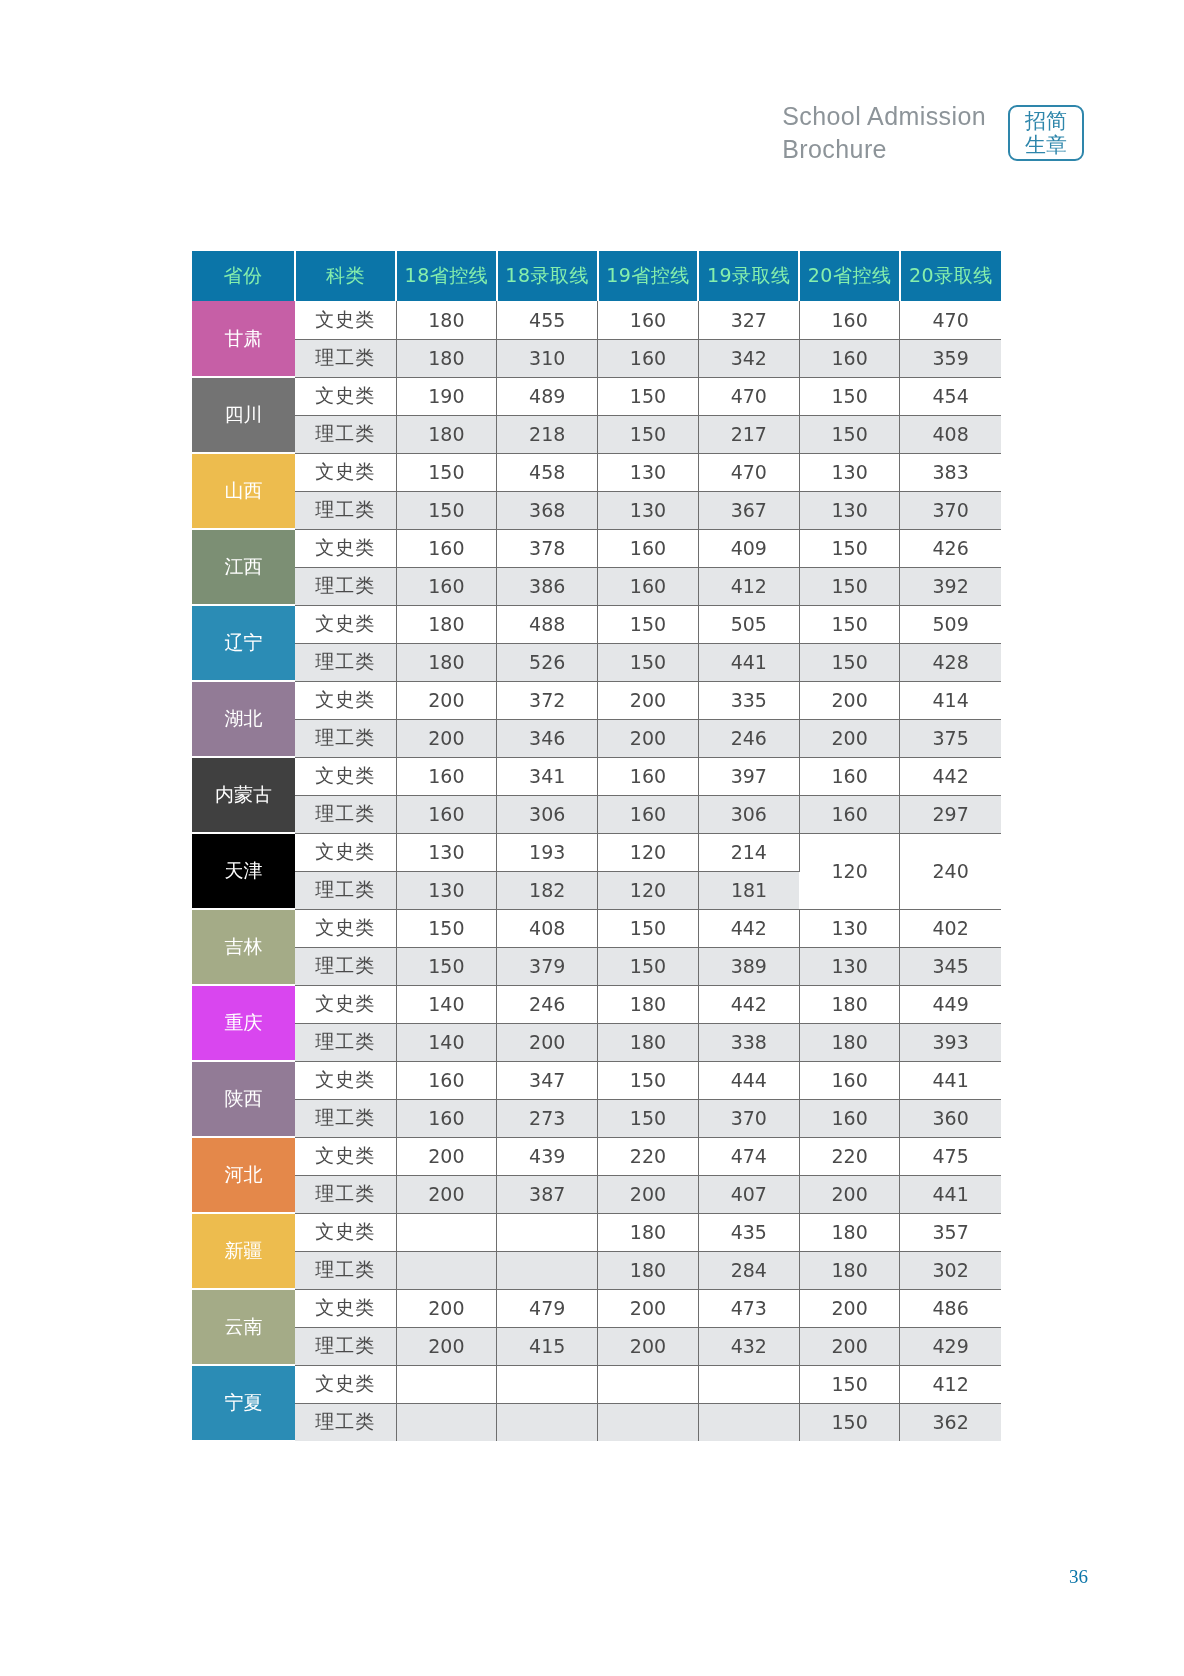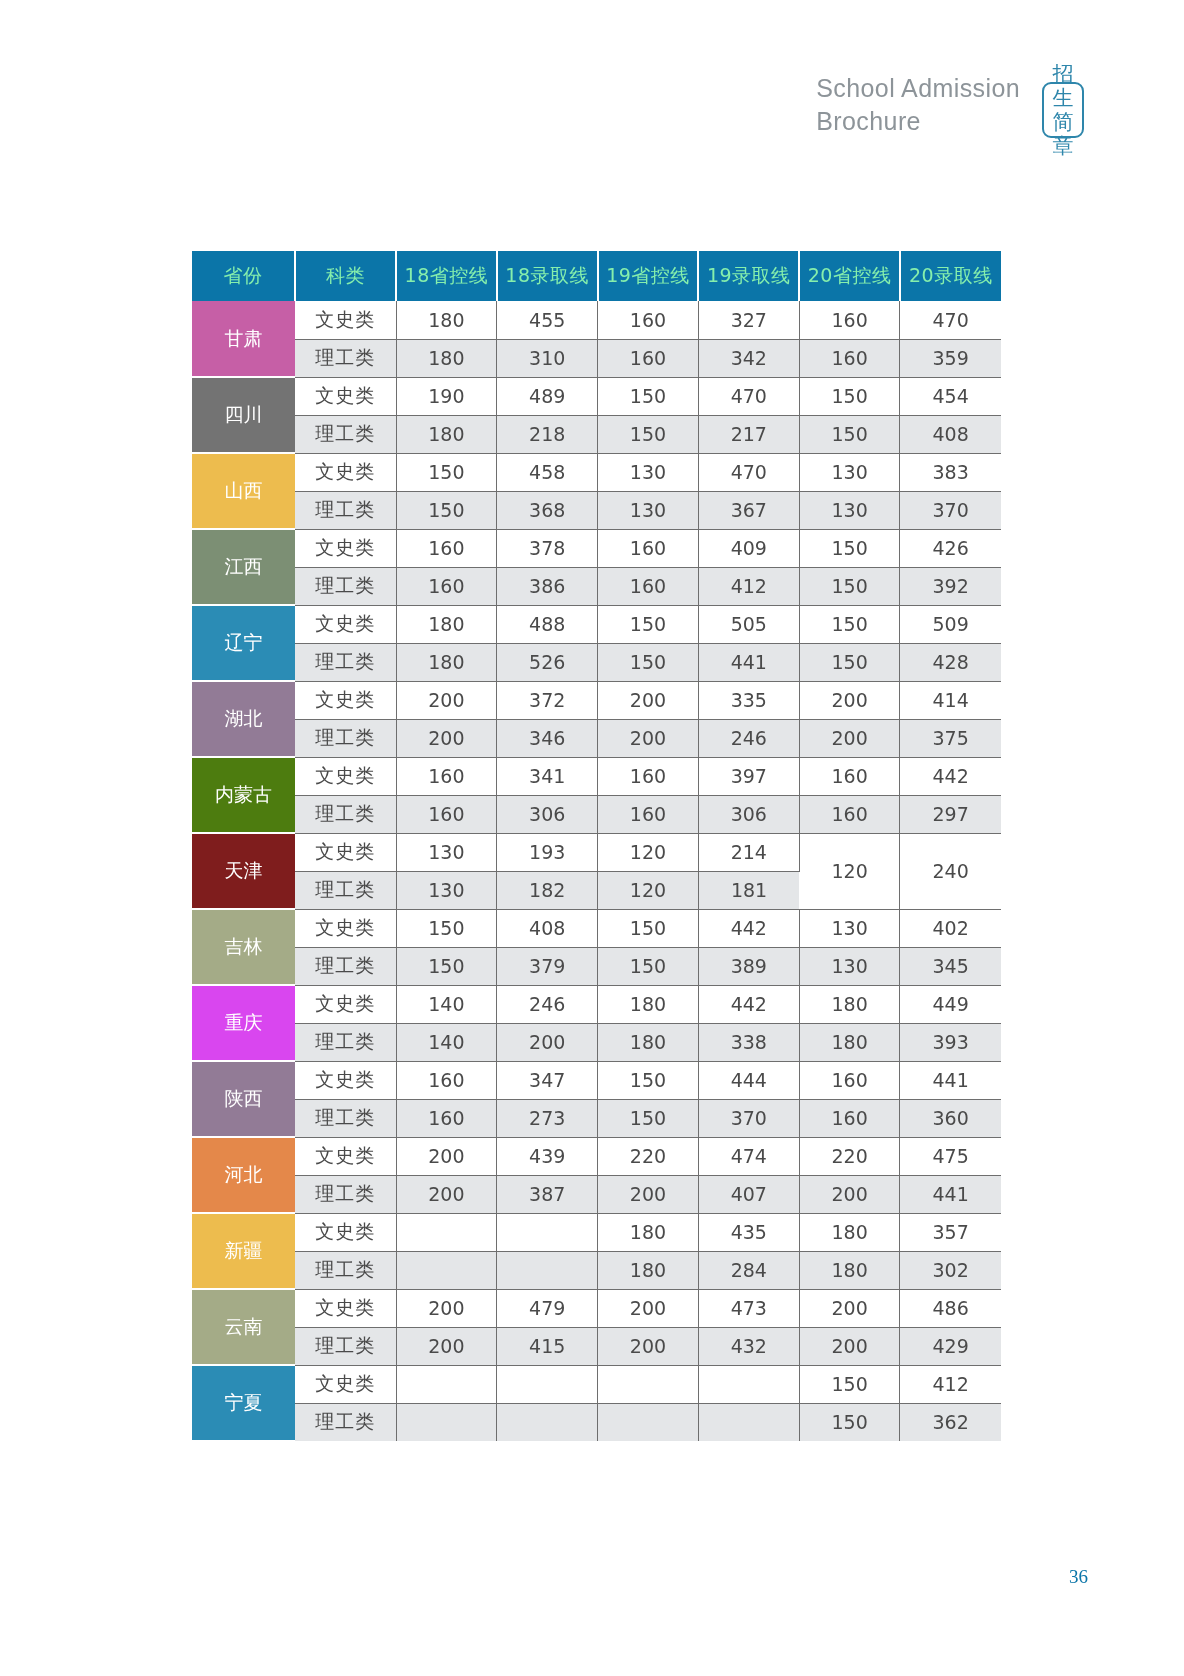--- a/index.html
+++ b/index.html
@@ -17,42 +17,41 @@
   .page {
     position: relative;
     width: 1184px;
     height: 1676px;
     box-sizing: border-box;
   }
 
   
   .header {
     position: absolute;
-    top: 72px;
+    top: 100px;
     right: 100px;
     display: flex;
-    align-items: flex-end;
+    align-items: center;
     gap: 22px;
   }
   .header-title {
     font-size: 25px;
     line-height: 1.32;
     color: #8d9499;
     font-weight: 400;
     text-align: left;
     letter-spacing: 0.4px;
     white-space: pre-line;
   }
   .logo-box {
-    width: 42px;
+    width: 76px;
     height: 56px;
     border: 2.5px solid #2e86ab;
     border-radius: 9px;
     display: flex;
-    flex-direction: column;
     align-items: center;
     justify-content: center;
     box-sizing: border-box;
     padding: 18px;
   }
   .logo-line {
     font-size: 21px;
     line-height: 24px;
     color: #2e86ab;
     letter-spacing: 0px;
@@ -277,40 +276,40 @@
           <tr class="alt">
             <td class="kind">理工类</td>
             <td>200</td>
             <td>346</td>
             <td>200</td>
             <td>246</td>
             <td>200</td>
             <td>375</td>
           </tr>
           <tr>
-            <td class="prov" rowspan="2" style="background: #4d7c0f;">内蒙古</td>
+            <td class="prov" rowspan="2" style="background: #404040;">内蒙古</td>
             <td class="kind">文史类</td>
             <td>160</td>
             <td>341</td>
             <td>160</td>
             <td>397</td>
             <td>160</td>
             <td>442</td>
           </tr>
           <tr class="alt">
             <td class="kind">理工类</td>
             <td>160</td>
             <td>306</td>
             <td>160</td>
             <td>306</td>
             <td>160</td>
             <td>297</td>
           </tr>
           <tr>
-            <td class="prov" rowspan="2" style="background: #7f1d1d;">天津</td>
+            <td class="prov" rowspan="2" style="background: #000000;">天津</td>
             <td class="kind">文史类</td>
             <td>130</td>
             <td>193</td>
             <td>120</td>
             <td>214</td>
             <td class="merged" rowspan="2">120</td>
             <td class="merged" rowspan="2">240</td>
           </tr>
           <tr class="alt">
             <td class="kind">理工类</td>

